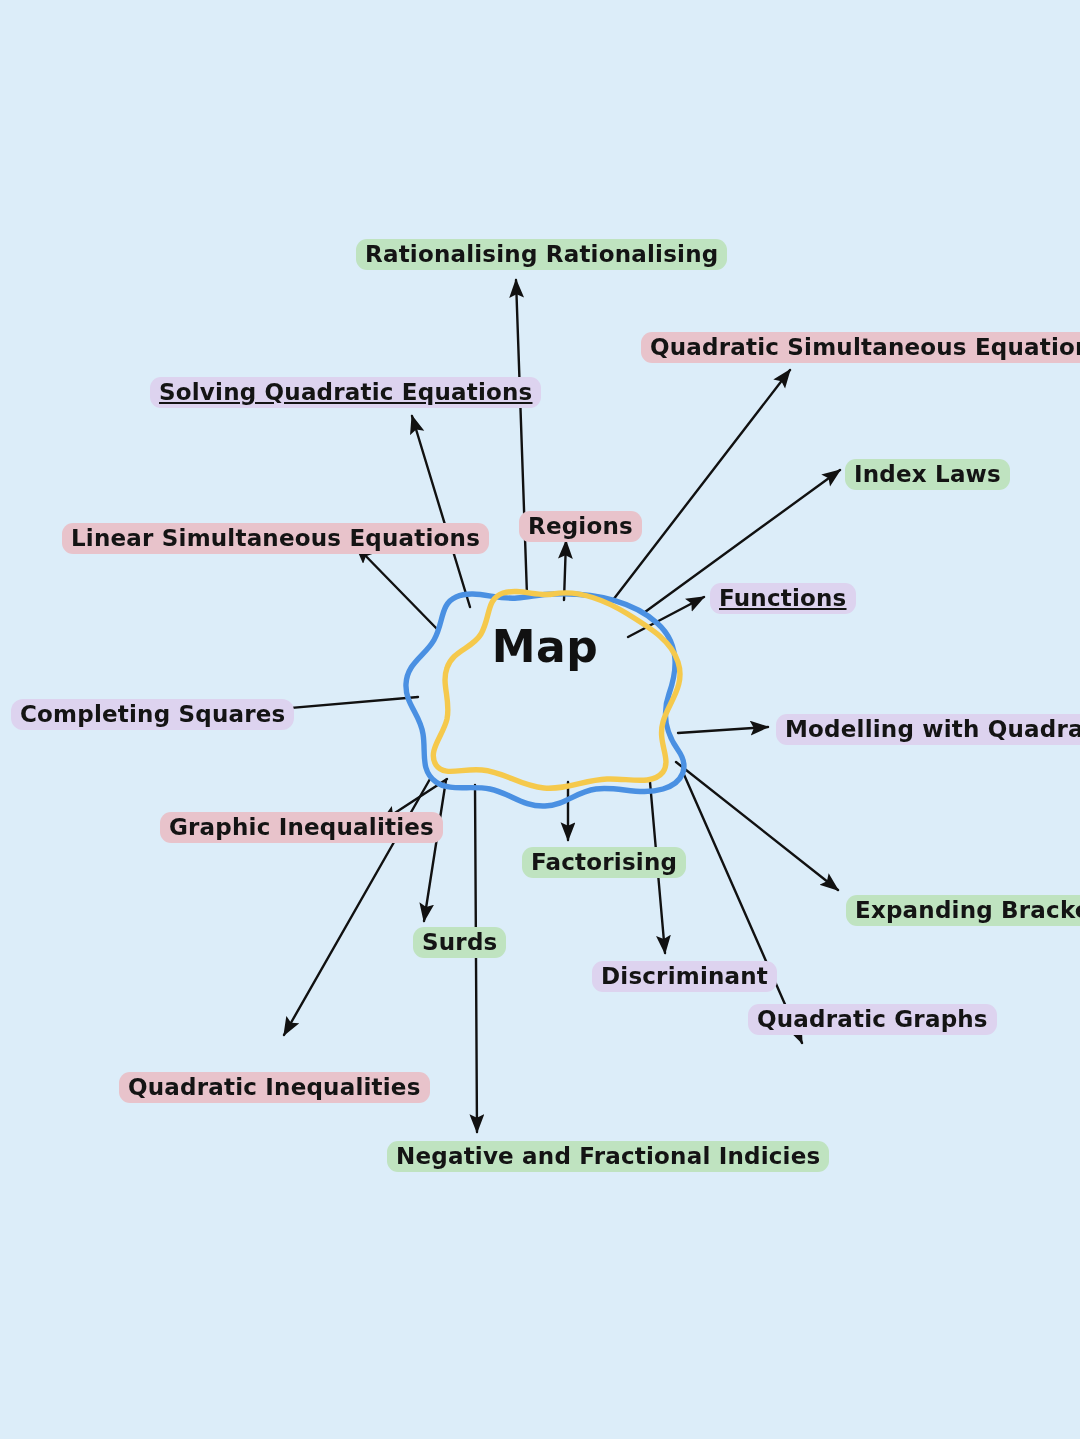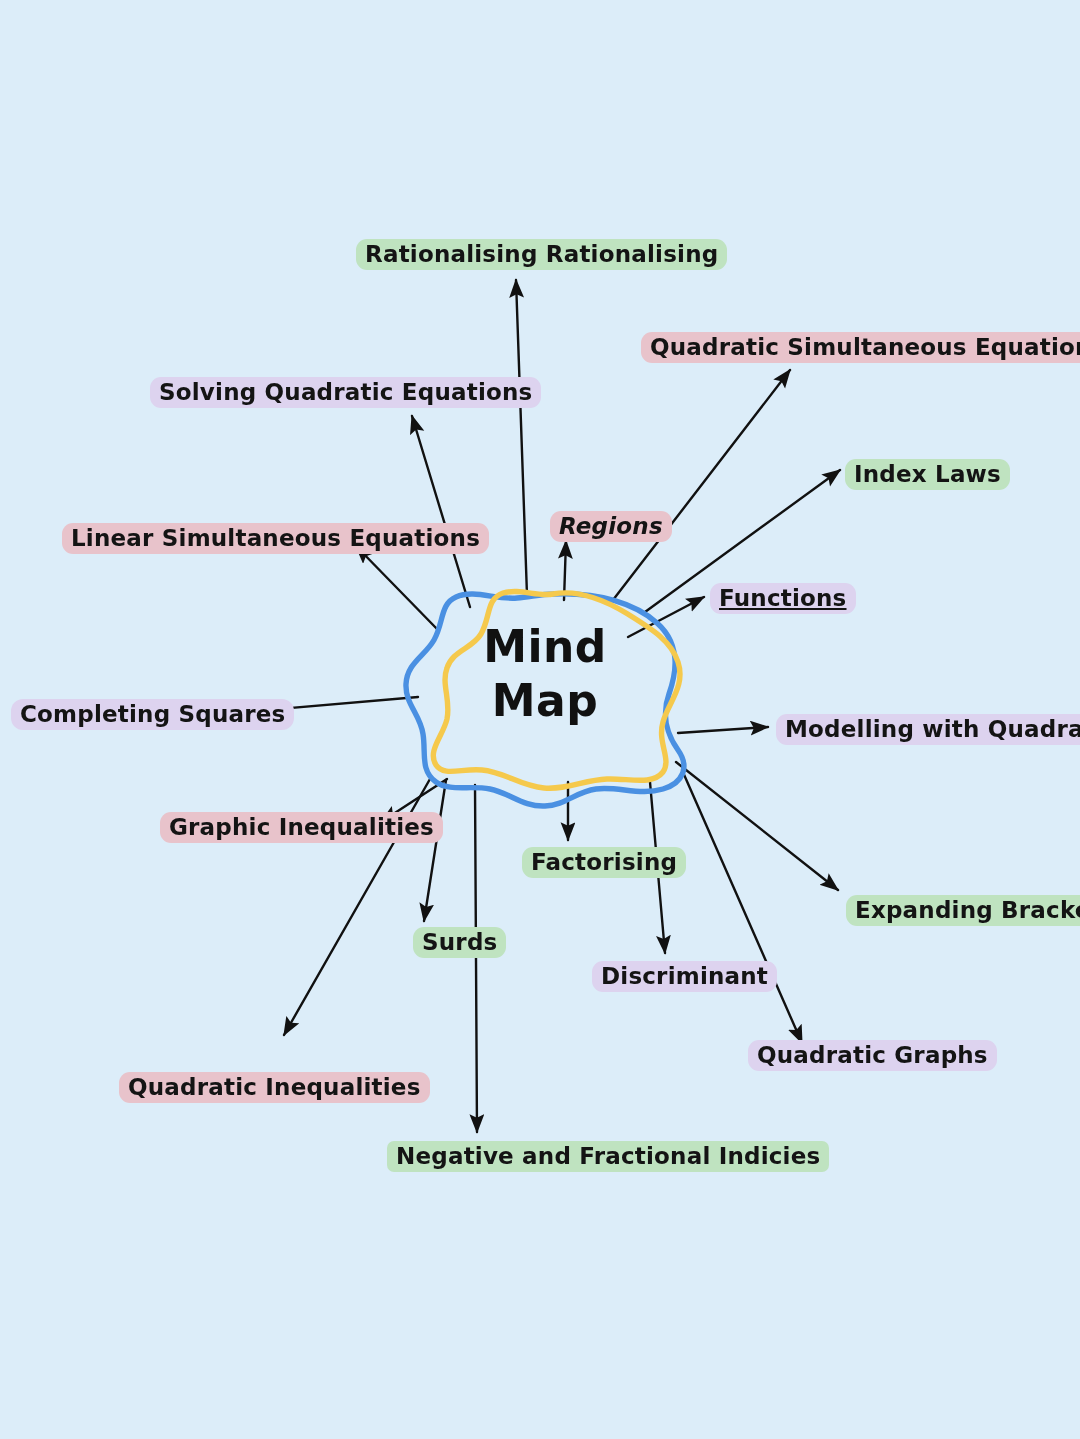--- a/index.html
+++ b/index.html
@@ -125,37 +125,36 @@
              C 462 768 444 777 436 765
              C 427 751 443 736 447 719
              C 451 700 441 684 447 668
              C 453 650 472 649 481 634
              C 491 616 486 599 503 593
              C 520 588 537 597 553 594 Z">
     </path>
   </svg>
 
   <div id="center-label">
-    <span class="line">Mind</span>
     <span class="line">Map</span>
   </div>
 
   <div id="node-layer">
       <div class="node hl-green" style="left: 356px; top: 239px;">Rationalising Rationalising</div>
       <div class="node hl-pink" style="left: 641px; top: 332px;">Quadratic Simultaneous Equations</div>
-      <div class="node hl-purple" style="left: 150px; top: 377px;">Solving Quadratic Equations</div>
+      <div class="node hl-purple" style="left: 150px; top: 377px; text-decoration: underline;">Solving Quadratic Equations</div>
       <div class="node hl-green" style="left: 845px; top: 459px;">Index Laws</div>
       <div class="node hl-pink" style="left: 62px; top: 523px;">Linear Simultaneous Equations</div>
-      <div class="node hl-pink" style="left: 550px; top: 511px; font-style: italic;">Regions</div>
+      <div class="node hl-pink" style="left: 519px; top: 511px;">Regions</div>
       <div class="node hl-purple" style="left: 710px; top: 583px; text-decoration: underline;">Functions</div>
       <div class="node hl-purple" style="left: 11px; top: 699px; border-radius: 12px;">Completing Squares</div>
       <div class="node hl-purple" style="left: 776px; top: 714px;">Modelling with Quadratics</div>
       <div class="node hl-pink" style="left: 160px; top: 812px;">Graphic Inequalities</div>
       <div class="node hl-green" style="left: 522px; top: 847px;">Factorising</div>
       <div class="node hl-green" style="left: 846px; top: 895px;">Expanding Brackets</div>
       <div class="node hl-green" style="left: 387px; top: 927px; margin-left: 26px;">Surds</div>
       <div class="node hl-purple" style="left: 592px; top: 961px;">Discriminant</div>
       <div class="node hl-pink" style="left: 119px; top: 1072px;">Quadratic Inequalities</div>
-      <div class="node hl-purple" style="left: 748px; top: 1040px;">Quadratic Graphs</div>
-      <div class="node hl-green" style="left: 387px; top: 1141px; border-radius: 7px;">Negative and Fractional Indicies</div>
+      <div class="node hl-purple" style="left: 748px; top: 1004px;">Quadratic Graphs</div>
+      <div class="node hl-green" style="left: 387px; top: 1141px;">Negative and Fractional Indicies</div>
     </div>
 
 </div>
 
 </body></html>

